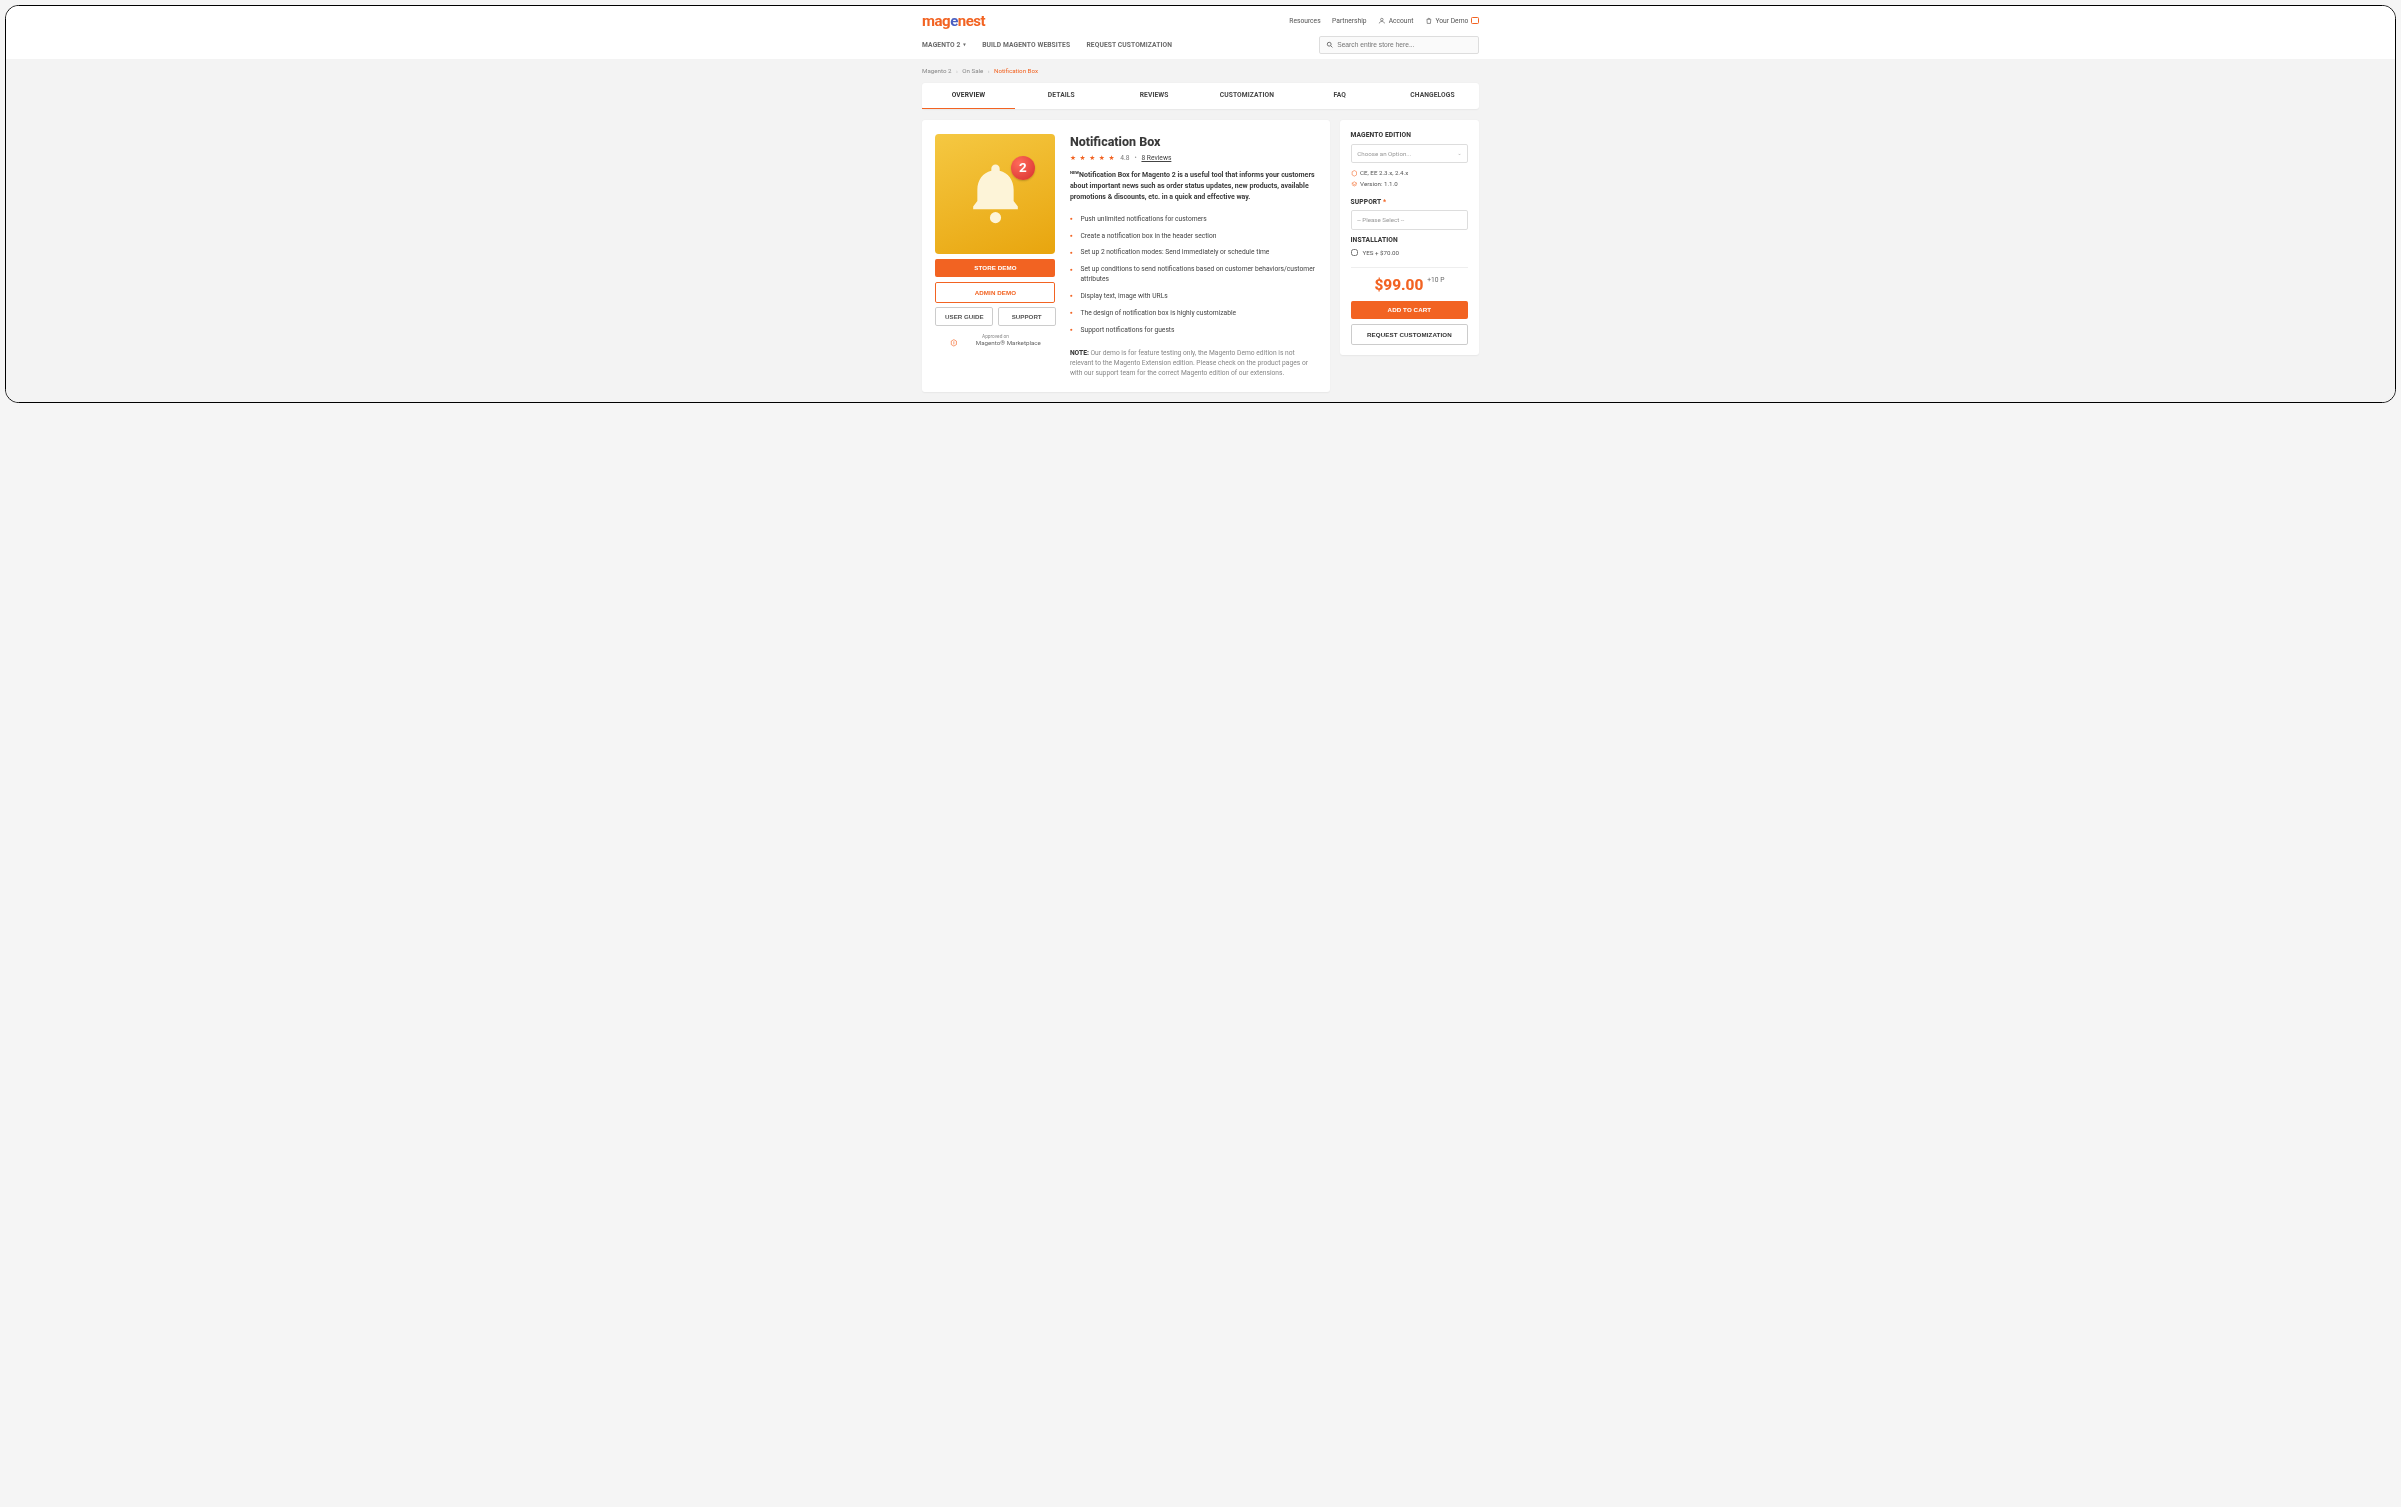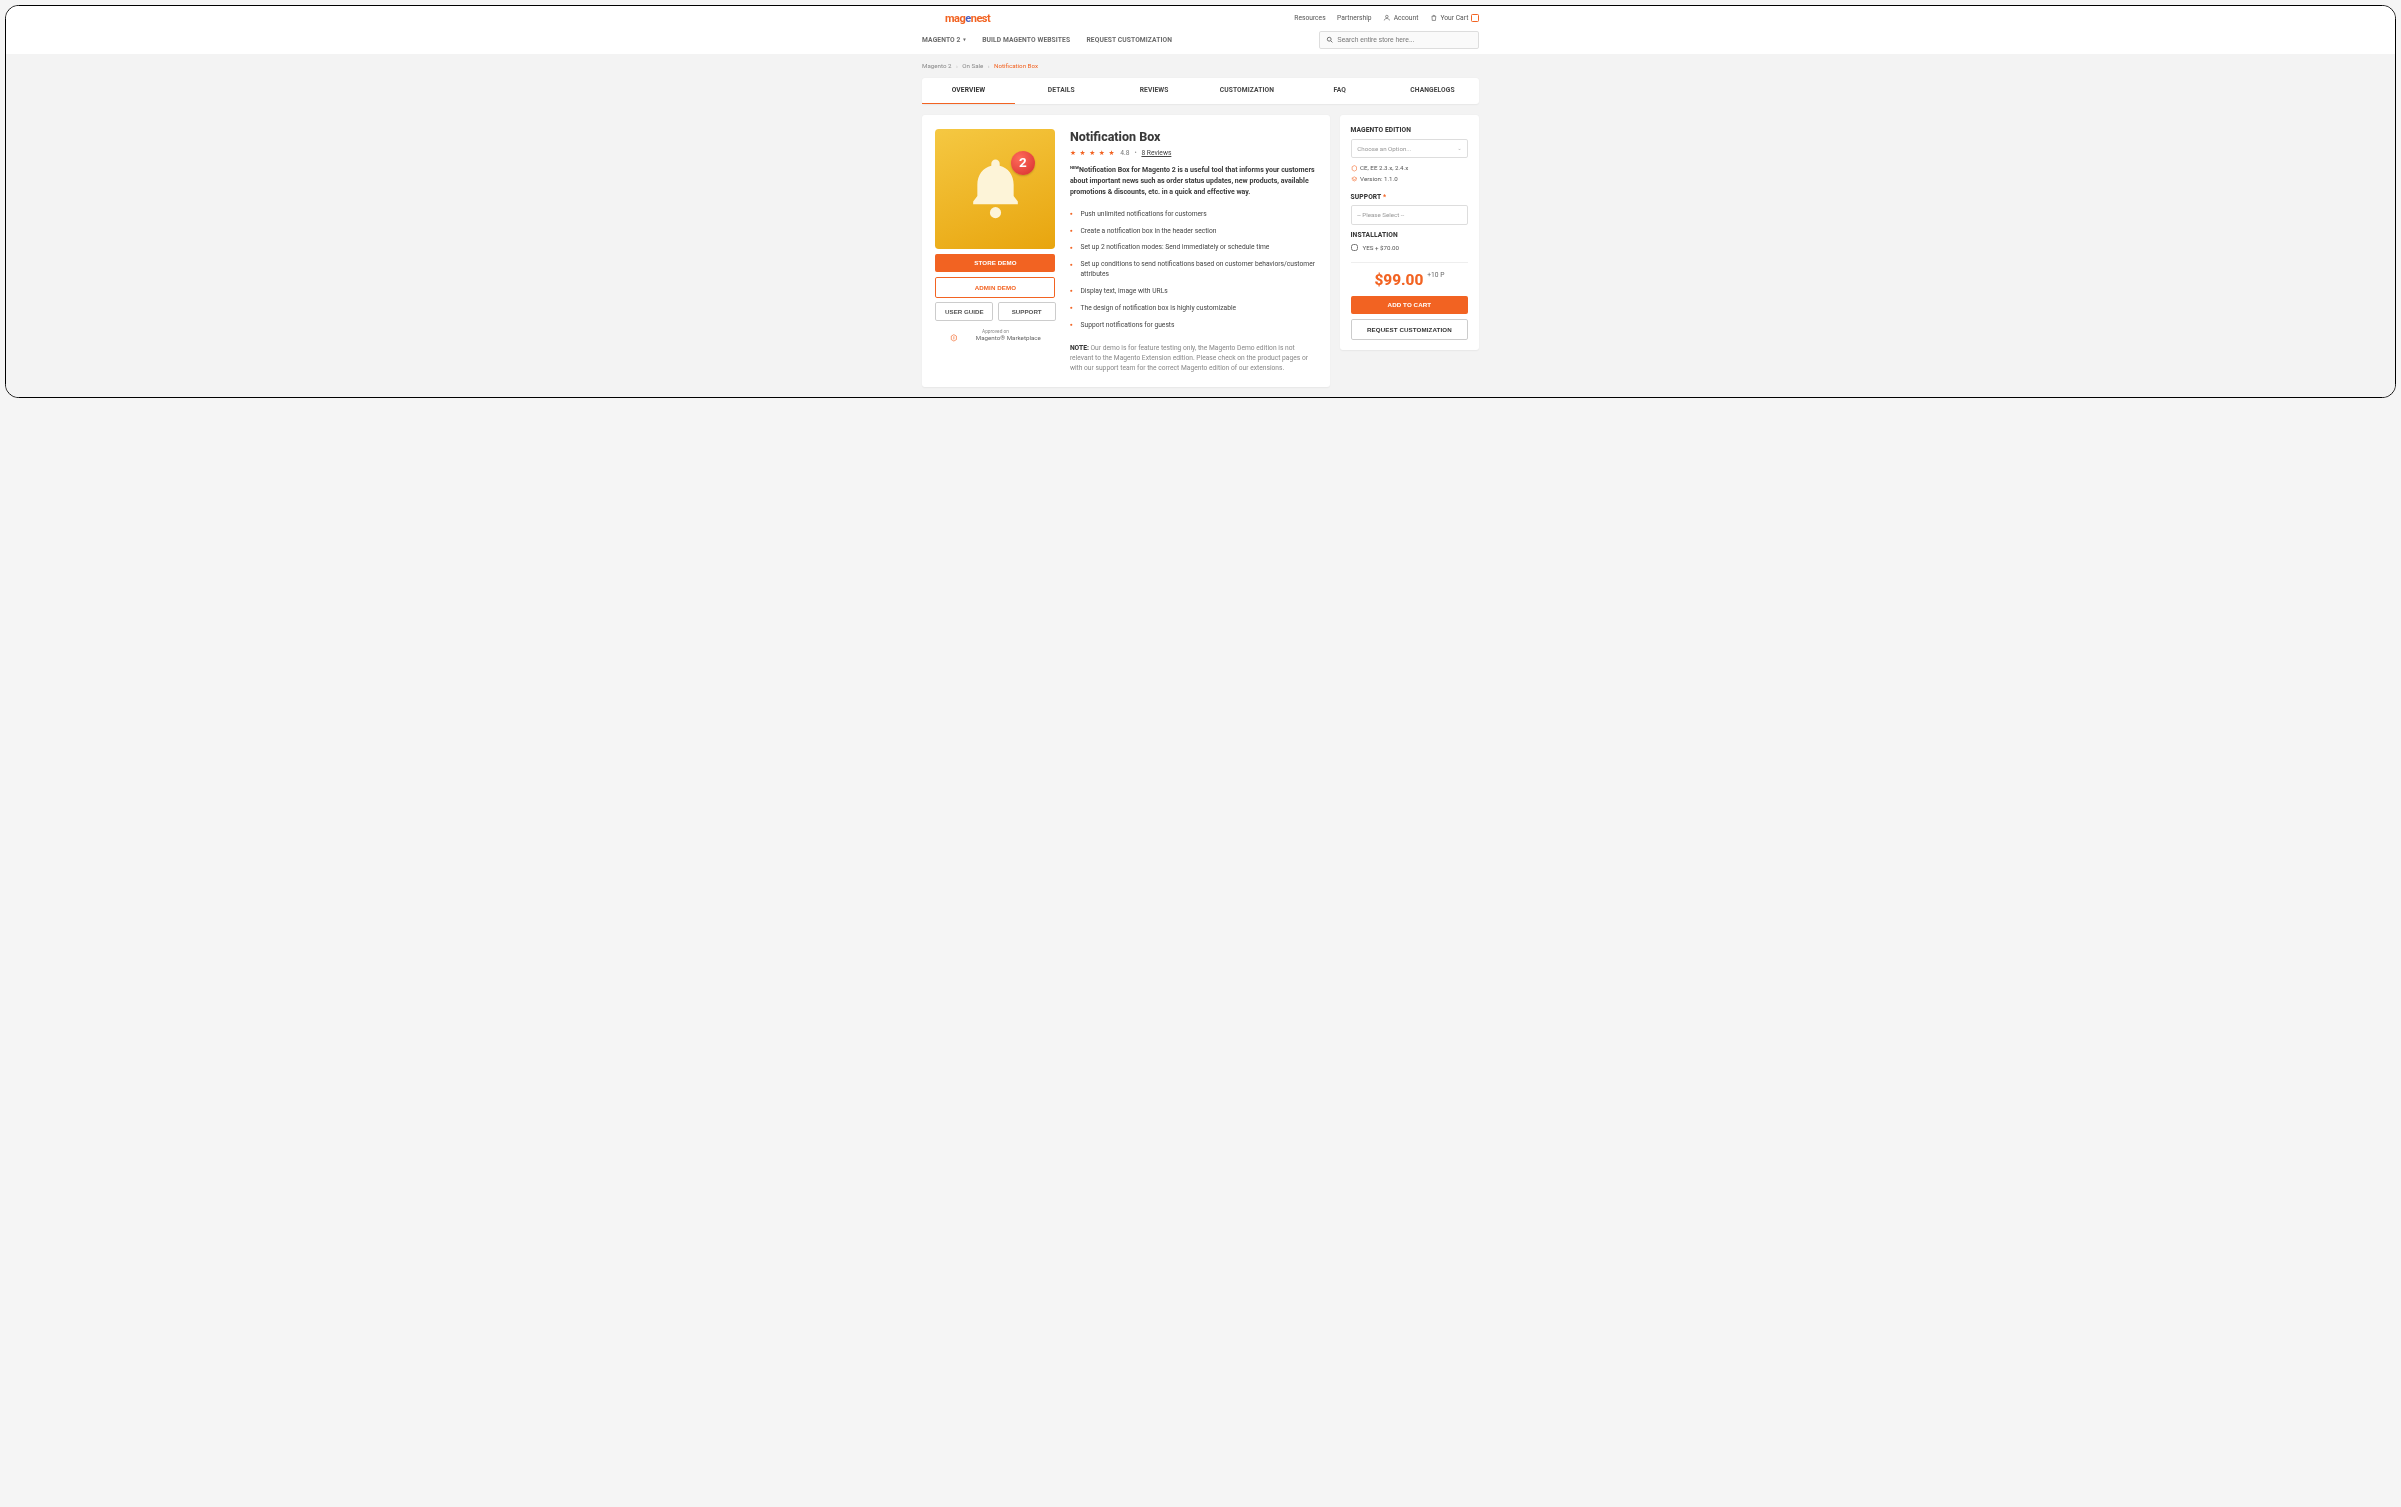--- a/index.html
+++ b/index.html
@@ -1,21 +1,21 @@
 <!DOCTYPE html>
 <html style="font-size:7.7px"><head>
 <meta charset="utf-8">
 <style>
 * { box-sizing: border-box; margin: 0; padding: 0; }
 body { font-family: -apple-system, BlinkMacSystemFont, "Segoe UI", Roboto, Arial, sans-serif; background: #f5f5f5; color: #333; }
 .frame { border: 1.4px solid #000; border-radius: 13.4px; margin: 4.8px; overflow: hidden; background: #fff; }
 .header-top { background: #fff; padding: 5.8px 0; }
 .container { max-width: 576px; margin: 0 auto; padding: 0 9.6px; }
 .top-row { display: flex; justify-content: space-between; align-items: center; }
-.logo { font-size: 11px; font-weight: 700; letter-spacing: -0.5px; margin-left: 23px; }
+.logo { font-size: 15px; font-weight: 700; letter-spacing: -0.5px; }
 .logo .m1 { color: #f26322; }
 .logo .m2 { color: #4a5fc1; }
 .top-links { display: flex; gap: 11.5px; align-items: center; font-size: 6.7px; color: #555; }
 .top-link { cursor: pointer; display: flex; align-items: center; gap: 2.9px; }
 .cart-badge { width: 7.7px; height: 7.7px; border: 1px solid #f26322; border-radius: 1.4px; }
 .nav-row { display: flex; justify-content: space-between; align-items: center; margin-top: 6.7px; }
 .main-nav { display: flex; gap: 16.3px; font-size: 6.7px; font-weight: 700; color: #6a6a6a; letter-spacing: 0.1px; }
 .main-nav-item { cursor: pointer; display: flex; align-items: center; gap: 2.9px; }
 .search-box { display: flex; align-items: center; border: 0.5px solid #ddd; border-radius: 1.9px; padding: 3.8px 5.8px; width: 160px; background: #fafafa; }
 .search-box input { border: none; outline: none; flex: 1; font-size: 6.7px; background: transparent; color: #999; margin-left: 3.8px; }
@@ -90,21 +90,21 @@
                 <circle cx="12" cy="8" r="4"></circle>
                 <path d="M4 20c0-4 4-6 8-6s8 2 8 6"></path>
               </svg>
             <span>Account</span>
           </div>
           <div class="top-link">
             <svg class="icon-svg" viewBox="0 0 24 24" fill="none" stroke="#555" stroke-width="2">
                 <path d="M6 7h12l-1 13H7z"></path>
                 <path d="M9 7a3 3 0 016 0"></path>
               </svg>
-            <span>Your Cart</span>
+            <span>Your Demo</span>
             <span class="cart-badge"></span>
           </div>
         </div>
       </div>
       <div class="nav-row">
         <div class="main-nav">
           <div class="main-nav-item">
             <span>MAGENTO 2</span>
             <span class="chevron">▾</span>
           </div>

